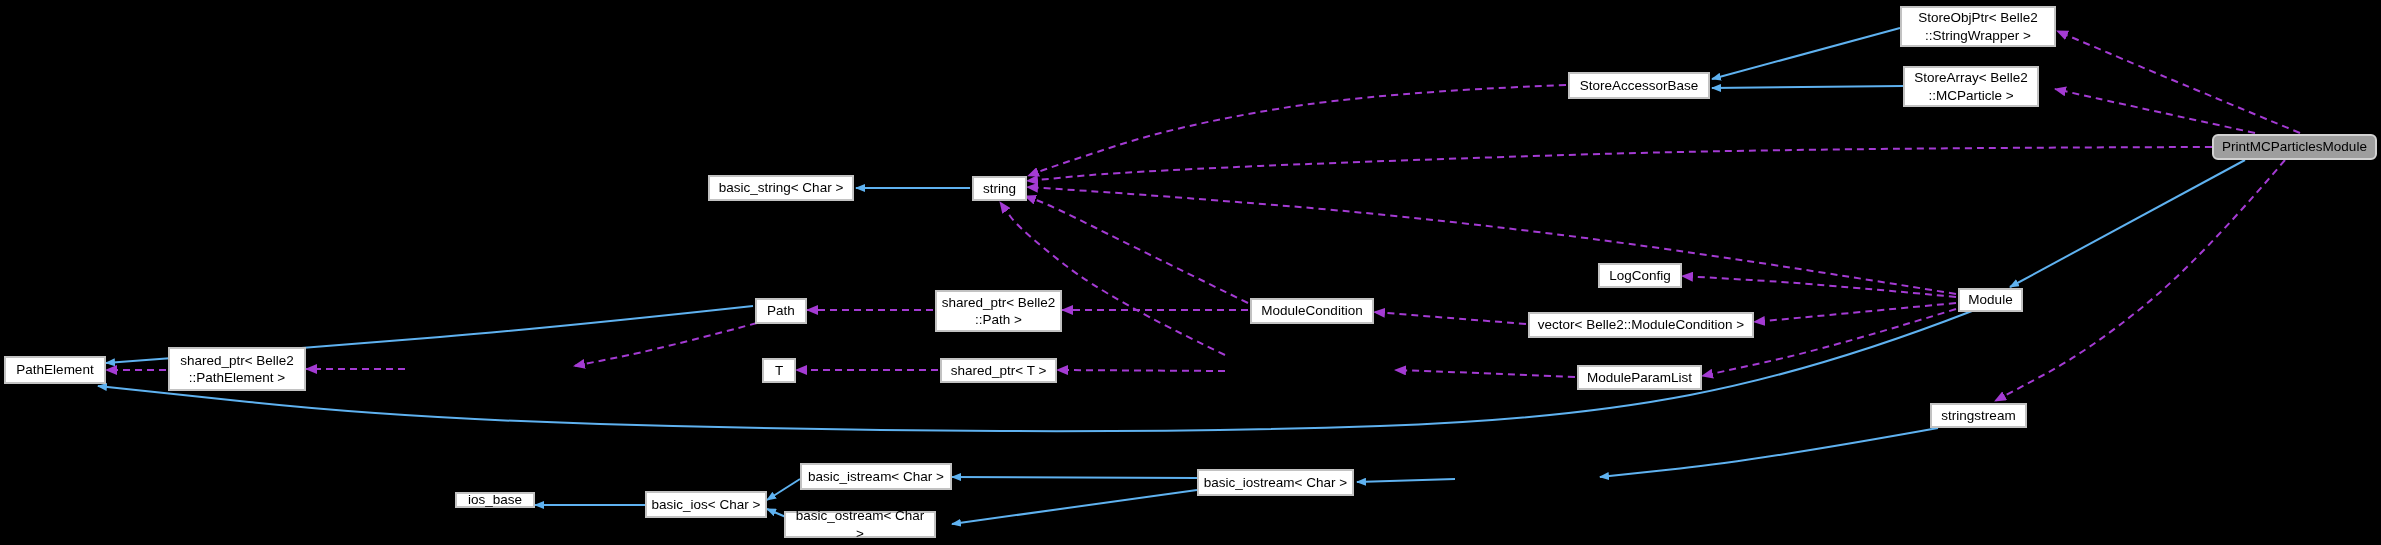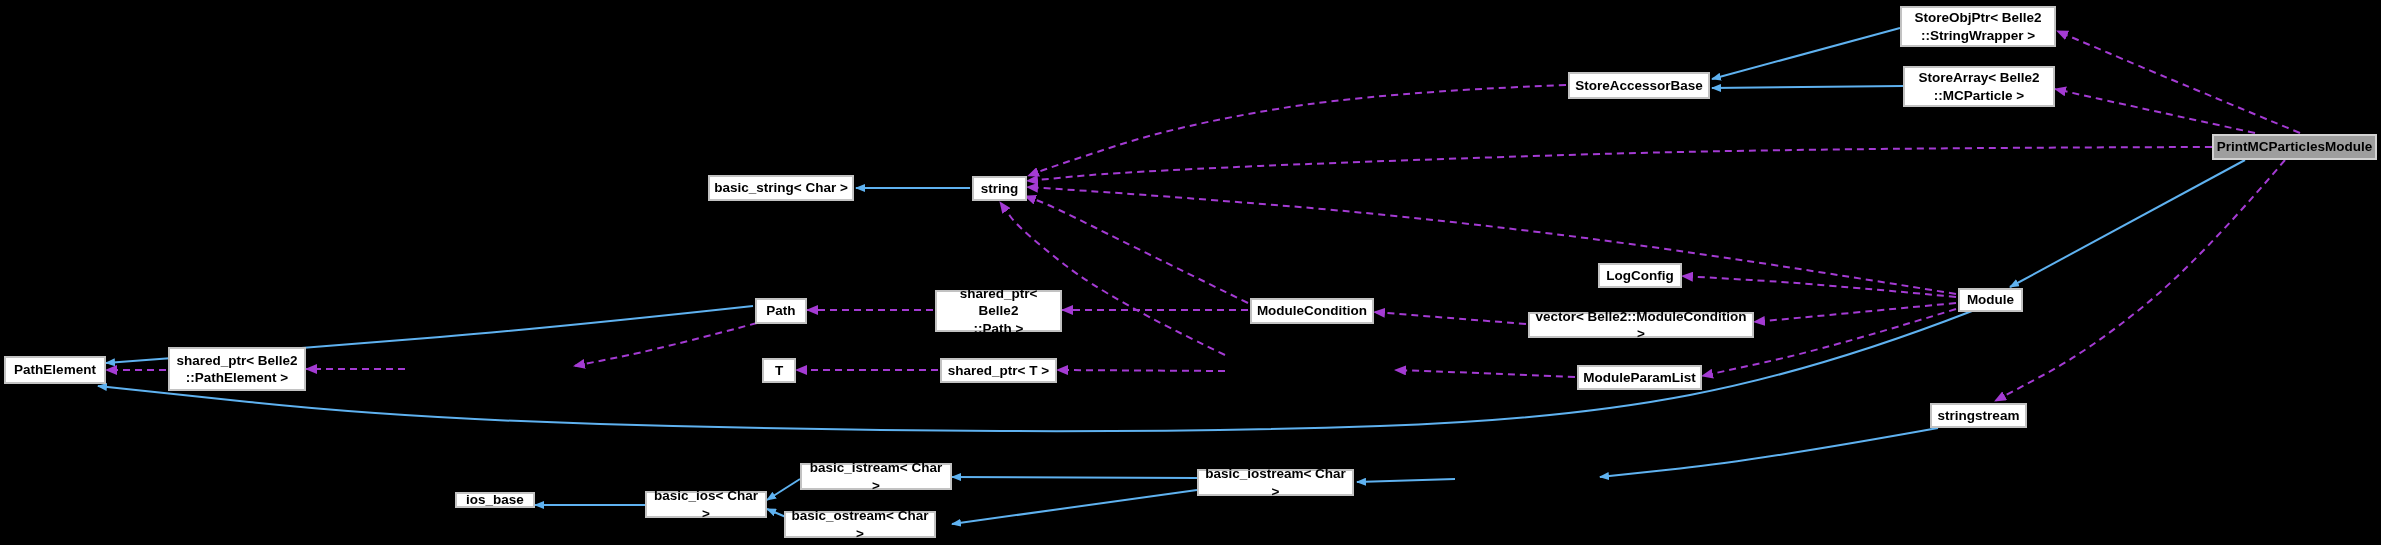--- a/index.html
+++ b/index.html
@@ -19,25 +19,25 @@
     color:#000;
     font-size:13.5px;
     line-height:1.28;
     display:flex;
     align-items:center;
     justify-content:center;
     text-align:center;
     white-space:pre-line;
     padding:5px 4px;
     z-index:2;
-    font-weight:bold;
   }
   .node.highlight{
     background:#9e9e9e;
     border-color:#d2d2d2;
+    border-radius:6px;
   }
 </style>
 </head>
 <body>
 
 <div class="stage">
 
   <svg id="edges-layer" width="2381" height="545" viewBox="0 0 2381 545">
     <defs>
       <marker id="arrow-inheritance" markerWidth="11" markerHeight="8" refX="9" refY="4" orient="auto" markerUnits="userSpaceOnUse">
@@ -77,21 +77,21 @@
       <path d="M1225,371 L1057,370" fill="none" stroke="#a43bd3" stroke-width="2" stroke-dasharray="7,5" marker-end="url(#arrow-usage)"></path>
       <path d="M938,370 L796,370" fill="none" stroke="#a43bd3" stroke-width="2" stroke-dasharray="7,5" marker-end="url(#arrow-usage)"></path>
       <path d="M933,310 L807,310" fill="none" stroke="#a43bd3" stroke-width="2" stroke-dasharray="7,5" marker-end="url(#arrow-usage)"></path>
       <path d="M166,370 L106,370" fill="none" stroke="#a43bd3" stroke-width="2" stroke-dasharray="7,5" marker-end="url(#arrow-usage)"></path>
       <path d="M405,369 L306,369" fill="none" stroke="#a43bd3" stroke-width="2" stroke-dasharray="7,5" marker-end="url(#arrow-usage)"></path>
       <path d="M757,323 Q660,349 617,357.5 L574,366" fill="none" stroke="#a43bd3" stroke-width="2" stroke-dasharray="7,5" marker-end="url(#arrow-usage)"></path>
     </svg>
 
   <div class="node" style="left:1900px;top:6px;width:156px;height:41px">StoreObjPtr&lt; Belle2
 ::StringWrapper &gt;</div>
-  <div class="node" style="left:1903px;top:66px;width:152px;height:41px">StoreArray&lt; Belle2
+  <div class="node" style="left:1903px;top:66px;width:136px;height:41px">StoreArray&lt; Belle2
 ::MCParticle &gt;</div>
   <div class="node" style="left:1568px;top:72px;width:142px;height:27px">StoreAccessorBase</div>
   <div class="node highlight" style="left:2212px;top:134px;width:165px;height:26px">PrintMCParticlesModule</div>
   <div class="node" style="left:708px;top:175px;width:146px;height:26px">basic_string&lt; Char &gt;</div>
   <div class="node" style="left:972px;top:176px;width:55px;height:25px">string</div>
   <div class="node" style="left:1598px;top:263px;width:84px;height:25px">LogConfig</div>
   <div class="node" style="left:1958px;top:288px;width:65px;height:24px">Module</div>
   <div class="node" style="left:1250px;top:298px;width:124px;height:26px">ModuleCondition</div>
   <div class="node" style="left:1528px;top:312px;width:226px;height:26px">vector&lt; Belle2::ModuleCondition &gt;</div>
   <div class="node" style="left:1577px;top:365px;width:125px;height:25px">ModuleParamList</div>

